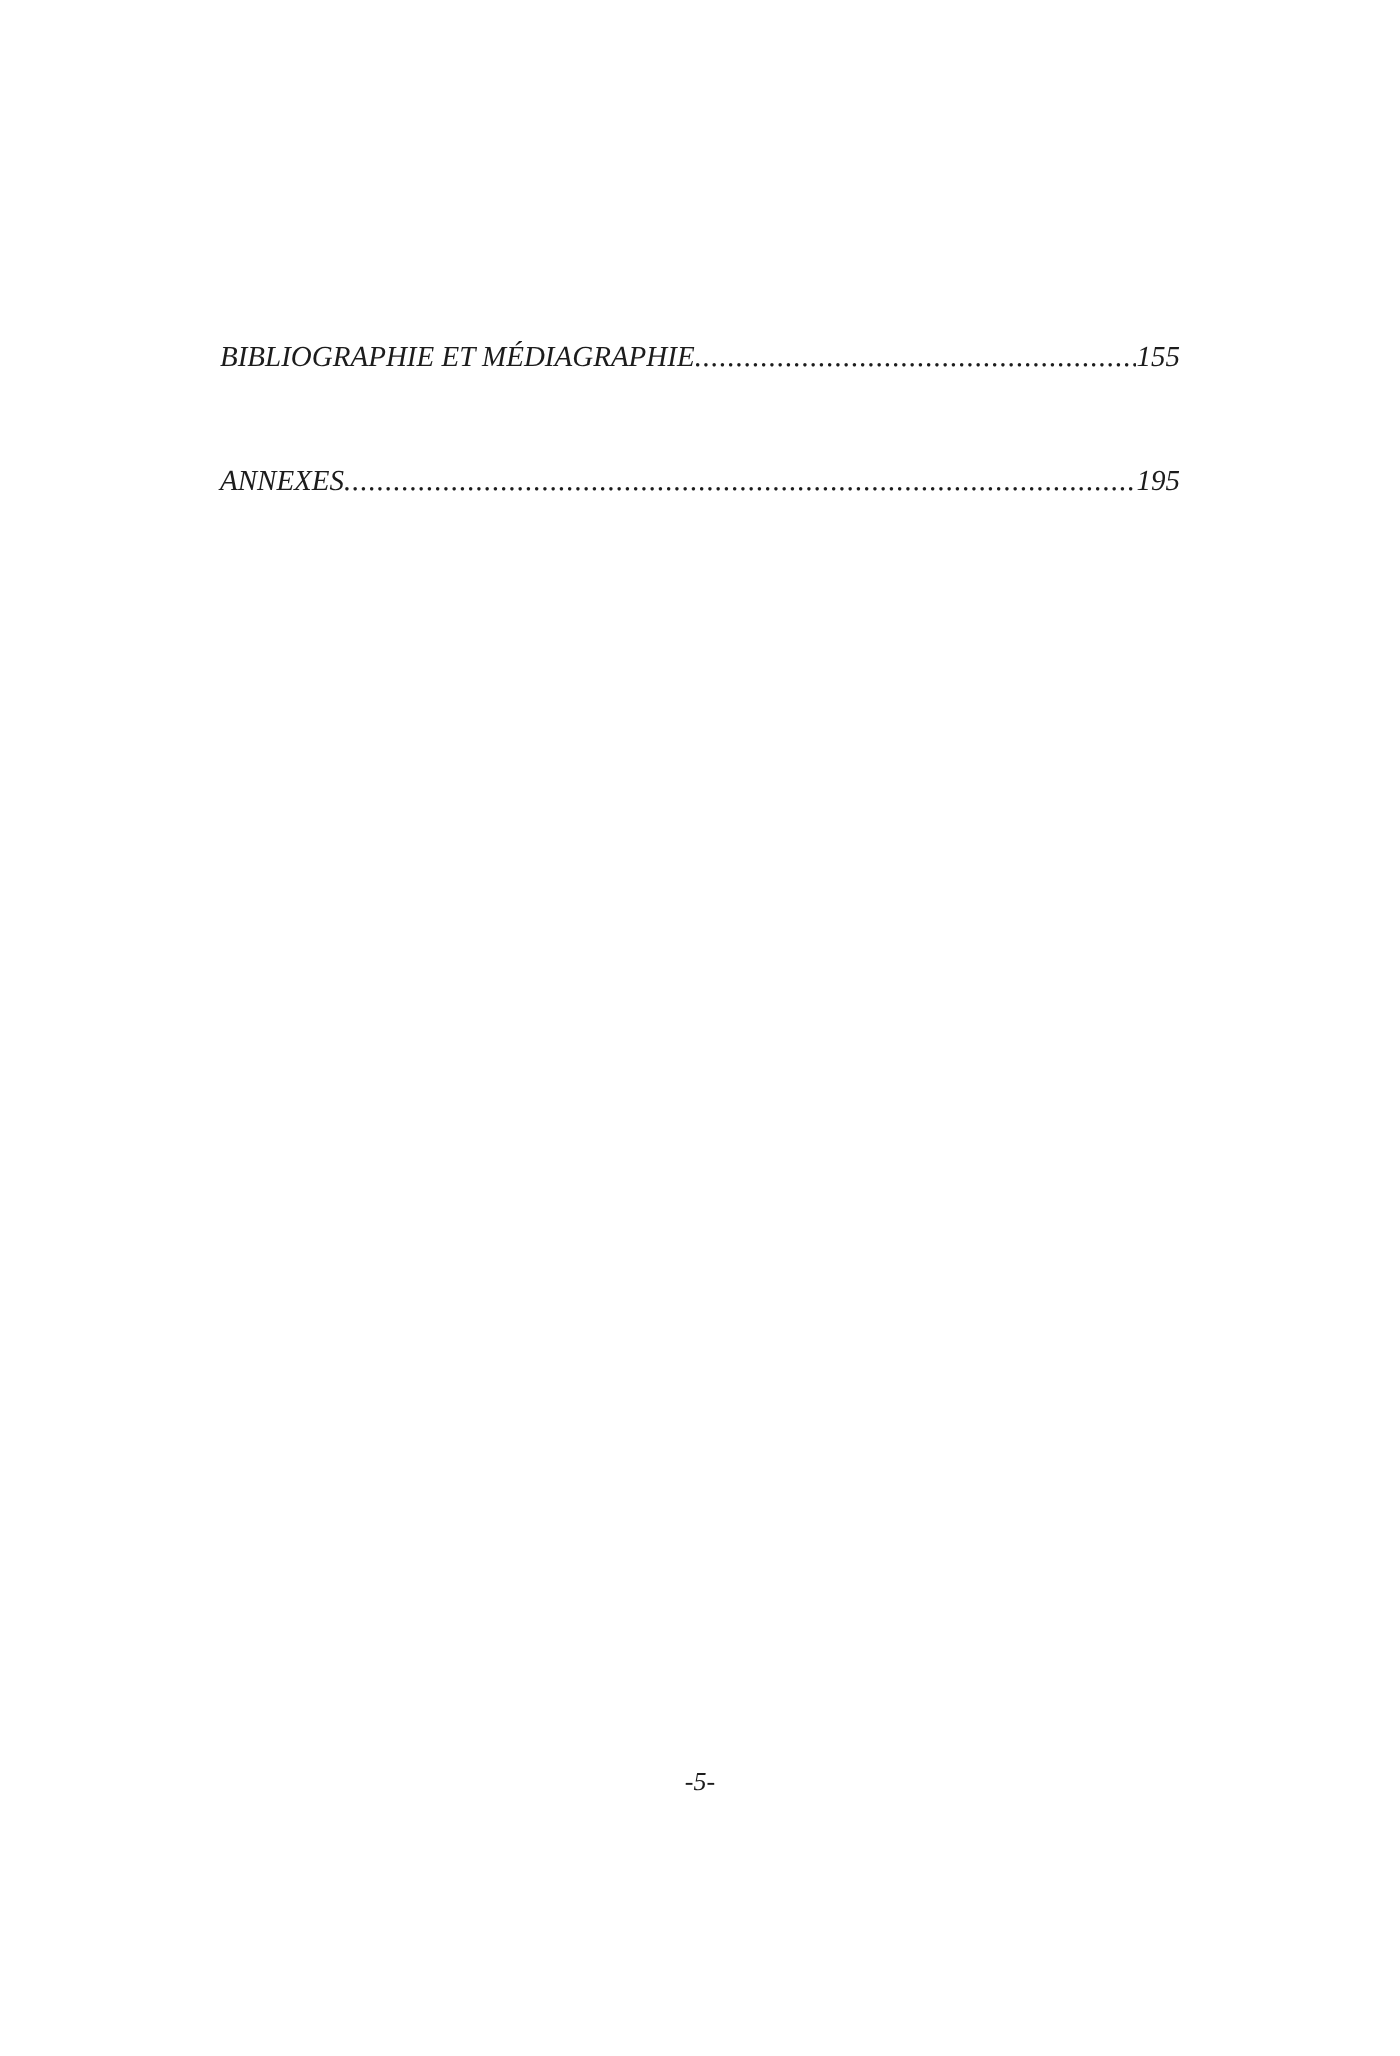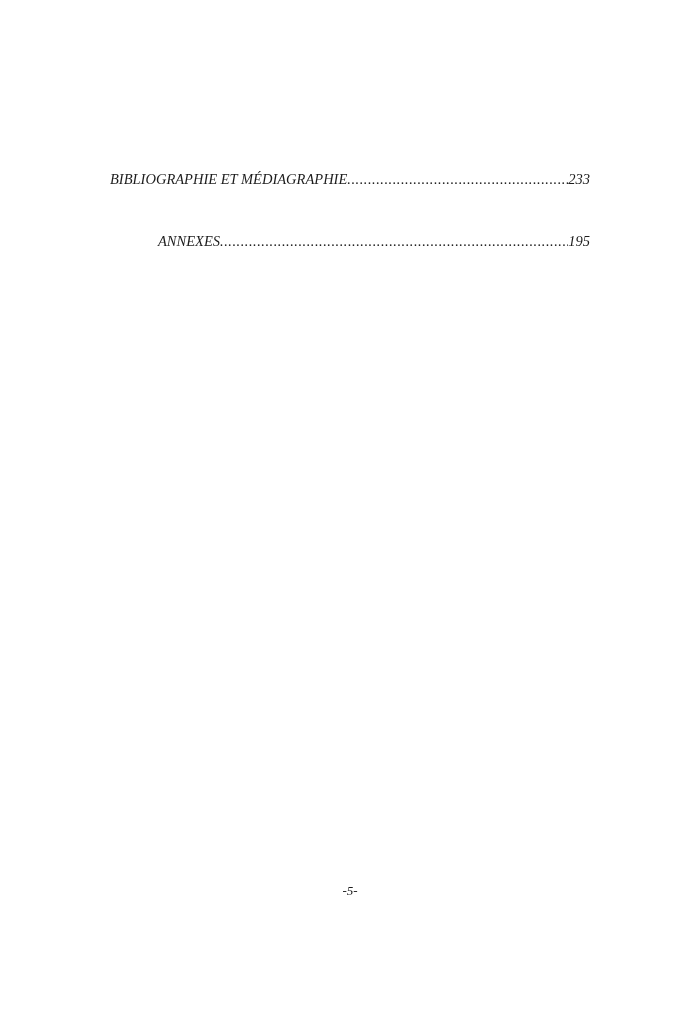--- a/index.html
+++ b/index.html
@@ -30,21 +30,20 @@
     align-items: center;
     font-style: italic;
     font-size: 14.5px;
     line-height: 18px;
     color: #1c1c1c;
     white-space: nowrap;
     cursor: pointer;
   }
   .toc-row + .toc-row {
     margin-top: 44px;
-    margin-left: 48px;
   }
   .toc-label {
     flex: 0 0 auto;
   }
   .toc-dots {
     flex: 1 1 auto;
     min-width: 0;
     overflow: hidden;
     letter-spacing: 0.5px;
   }
@@ -66,21 +65,21 @@
 </head>
 <body>
 
 <div class="doc-page">
 
   <div class="toc">
 
     <div class="toc-row">
       <span class="toc-label">BIBLIOGRAPHIE ET MÉDIAGRAPHIE</span>
       <span class="toc-dots">..........................................................................................................................................................................................................................................................</span>
-      <span class="toc-page">233</span>
+      <span class="toc-page">155</span>
     </div>
 
     <div class="toc-row">
       <span class="toc-label">ANNEXES</span>
       <span class="toc-dots">..........................................................................................................................................................................................................................................................</span>
       <span class="toc-page">195</span>
     </div>
 
   </div>
 

